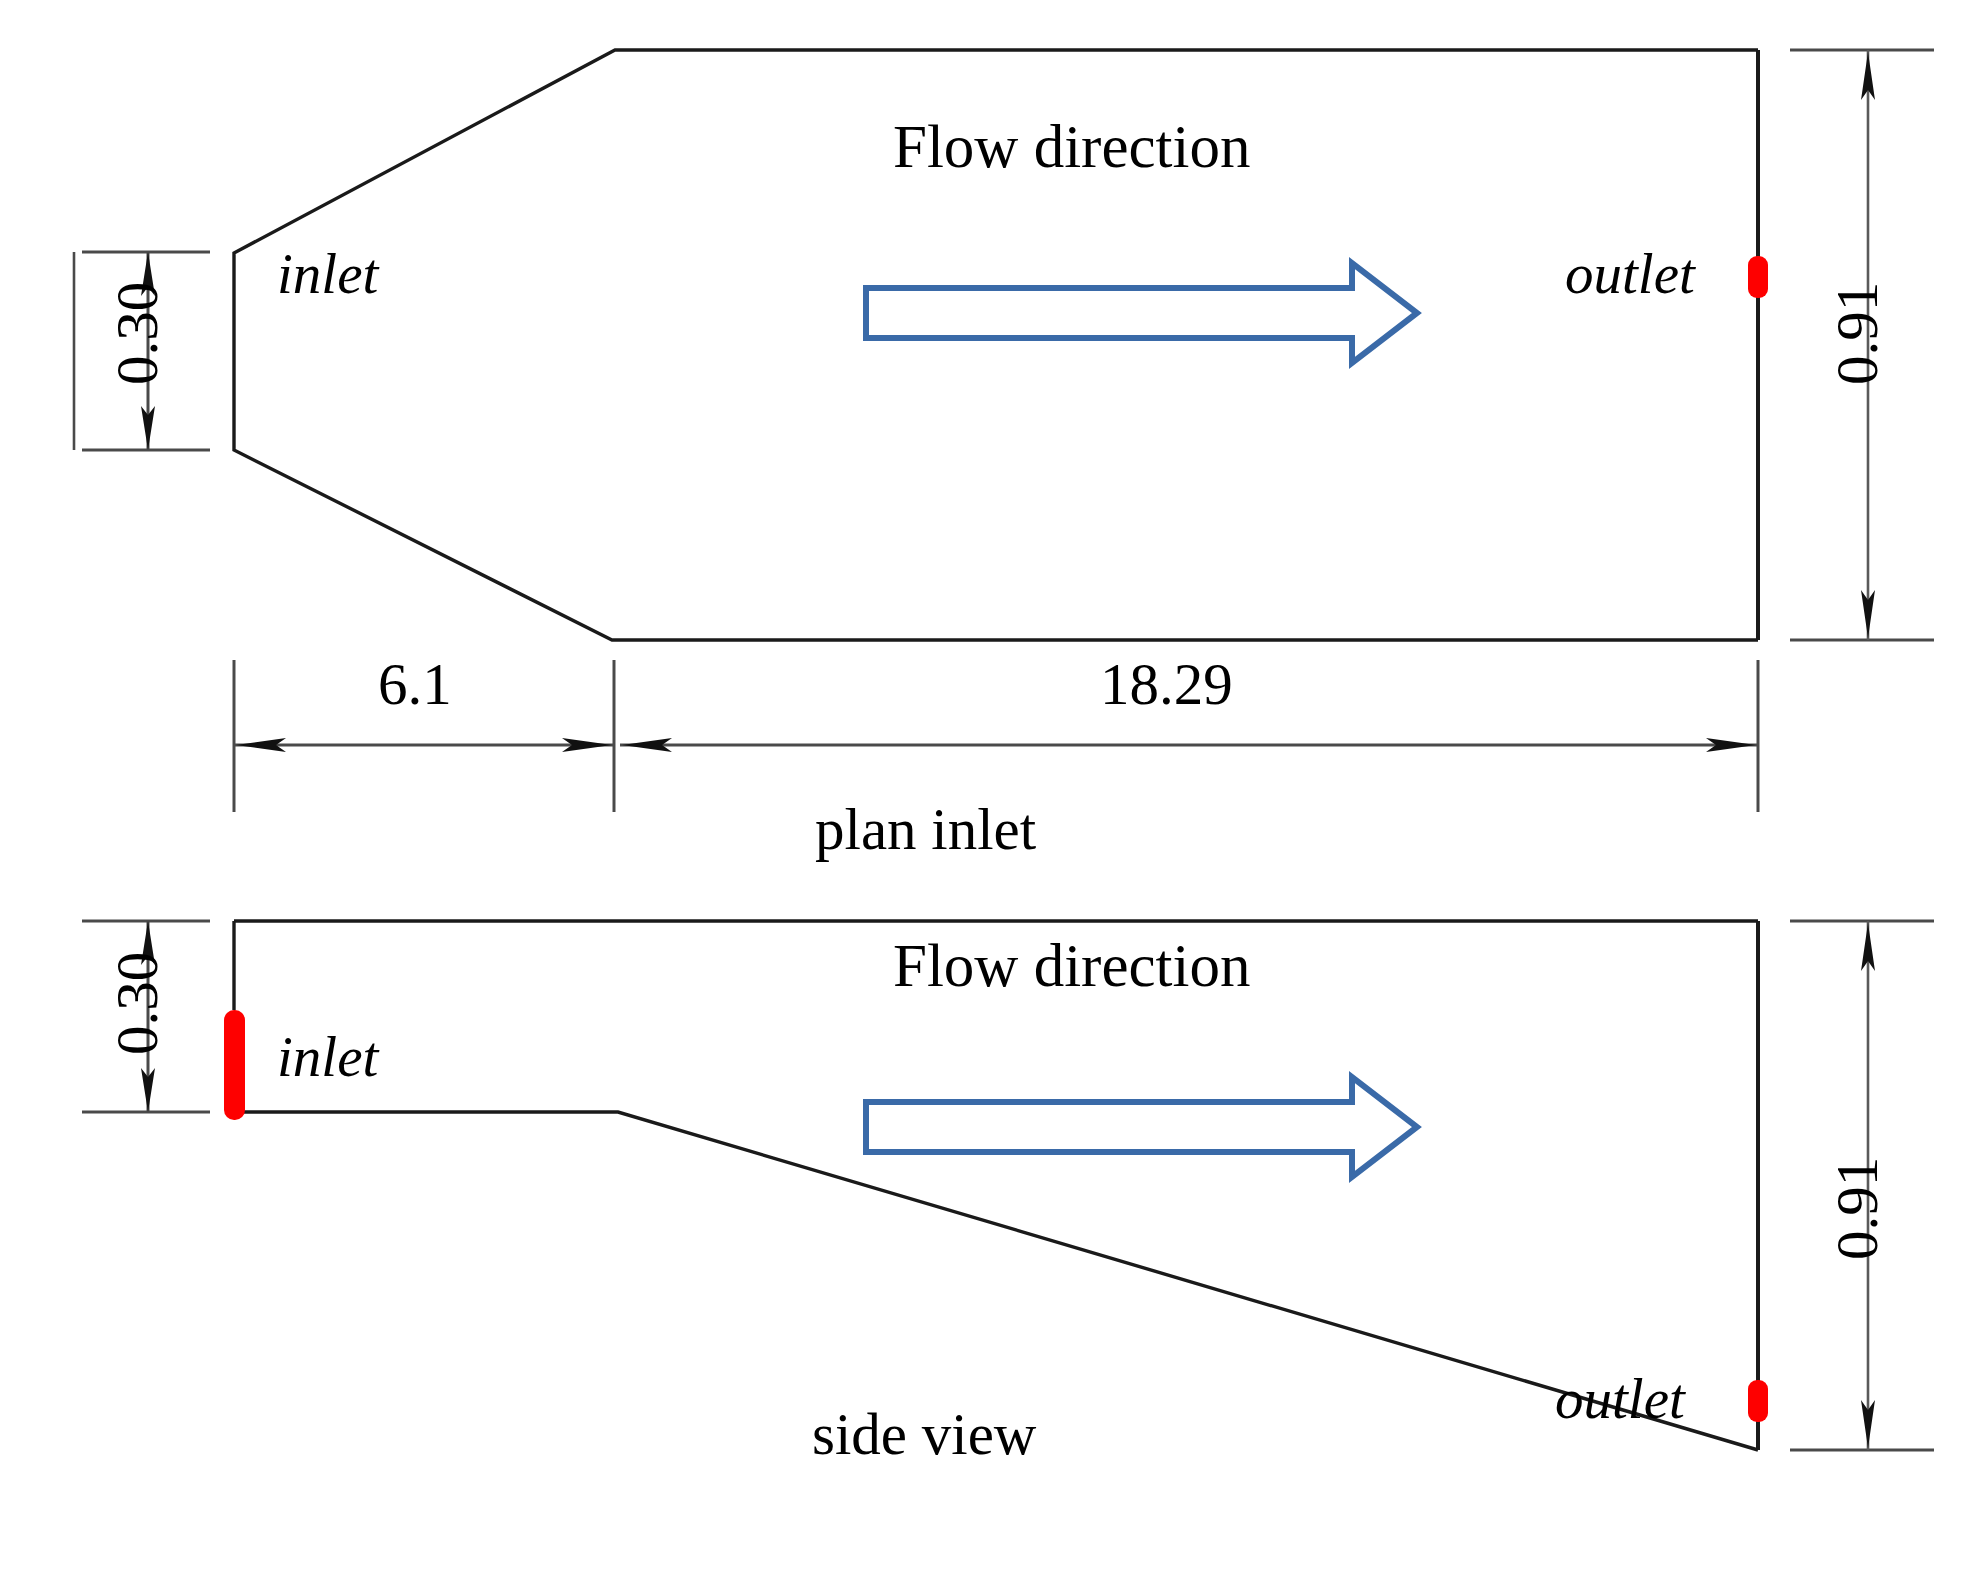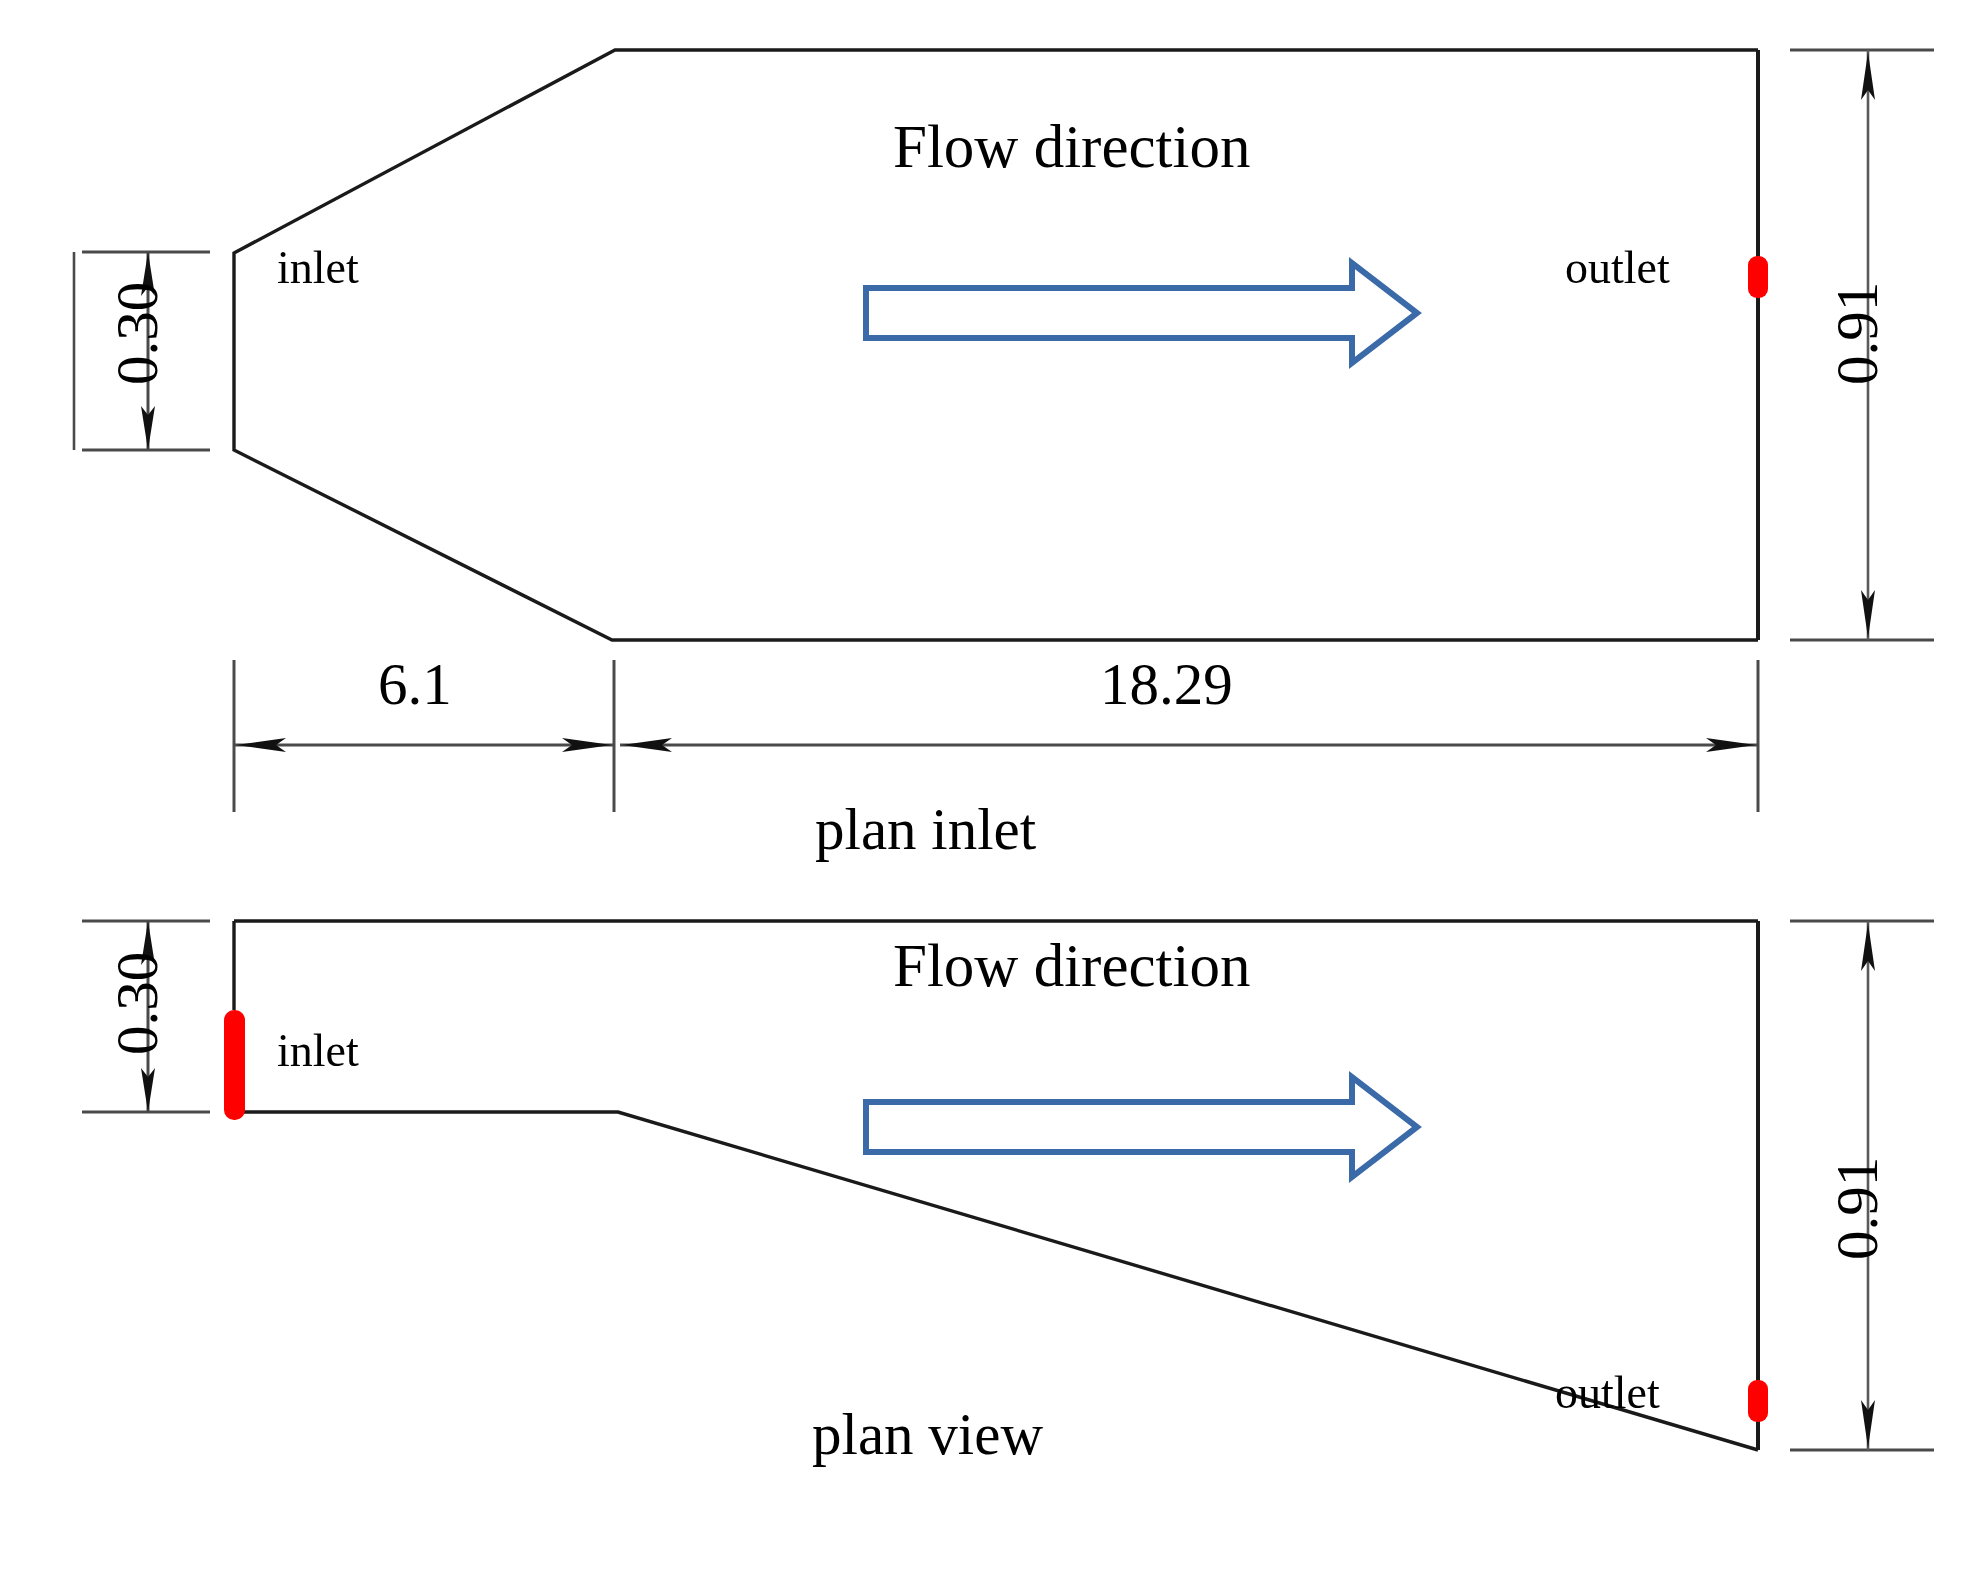--- a/index.html
+++ b/index.html
@@ -28,21 +28,21 @@
     color: #000000;
     font-family: "Liberation Serif", "DejaVu Serif", serif;
     white-space: nowrap;
     line-height: 1;
   }
   .lbl-rot {
     transform-origin: 0 0;
     transform: rotate(-90deg);
   }
   .t-flow      { font-size: 61px; }
-  .t-port      { font-size: 46px; }
+  .t-port      { font-size: 57px; font-style: italic; }
   .t-dim       { font-size: 59px; }
   .t-view      { font-size: 59px; }
 </style>
 </head>
 <body>
 
 <div id="stage">
 
   <svg class="drawing" viewBox="0 0 1980 1573">
 
@@ -127,15 +127,15 @@
   <div class="lbl t-flow" style="left:893px; top:935px;">Flow direction</div>
 
   <div class="lbl t-port" style="left:277px; top:1028px;">inlet</div>
 
   <div class="lbl t-port" style="left:1555px; top:1370px;">outlet</div>
 
   <div class="lbl t-dim lbl-rot" style="left:108px; top:1055px;">0.30</div>
 
   <div class="lbl t-dim lbl-rot" style="left:1828px; top:1260px;">0.91</div>
 
-  <div class="lbl t-view" style="left:812px; top:1405px;">plan view</div>
+  <div class="lbl t-view" style="left:812px; top:1405px;">side view</div>
 
 </div>
 
 </body></html>

